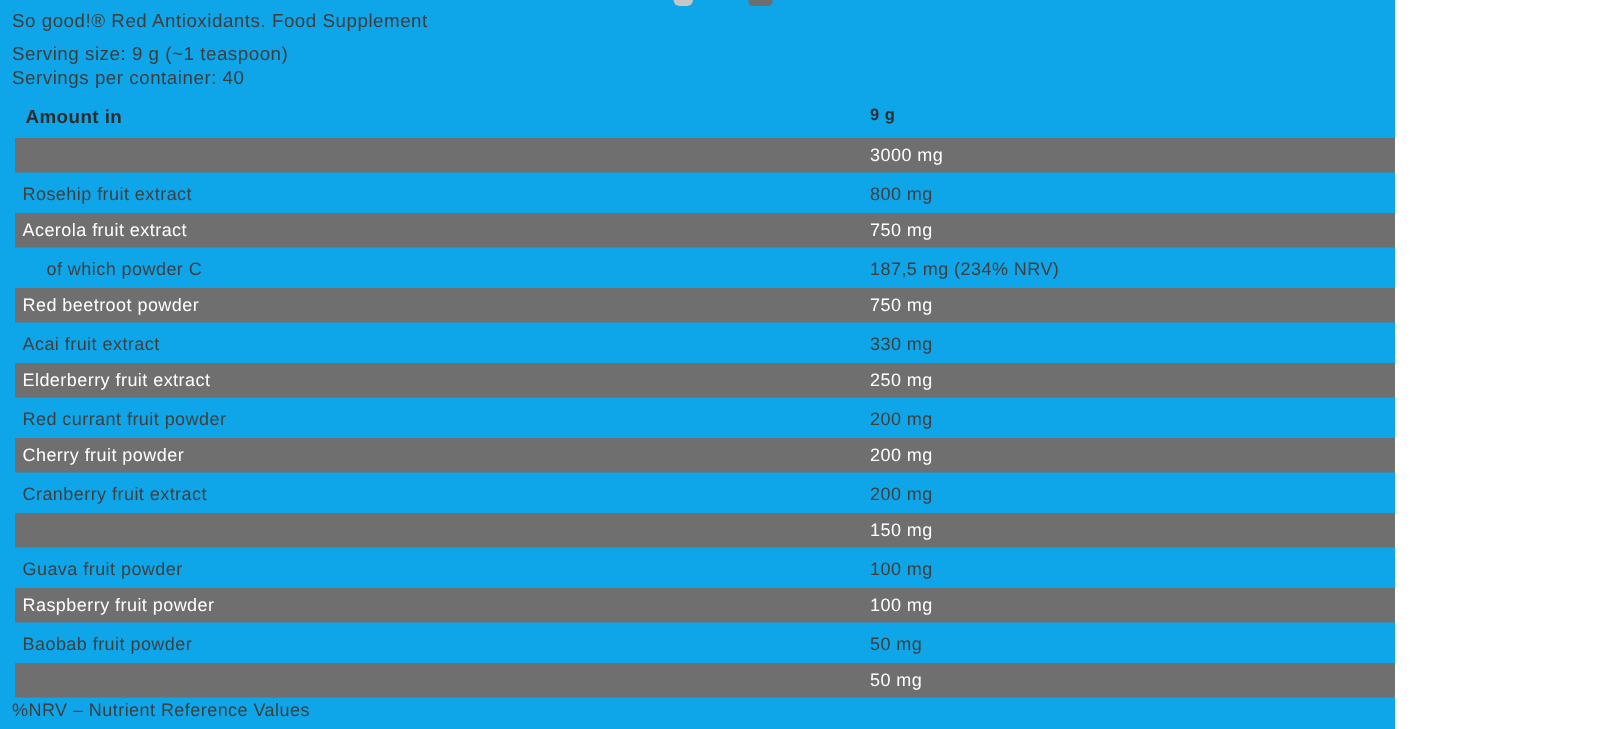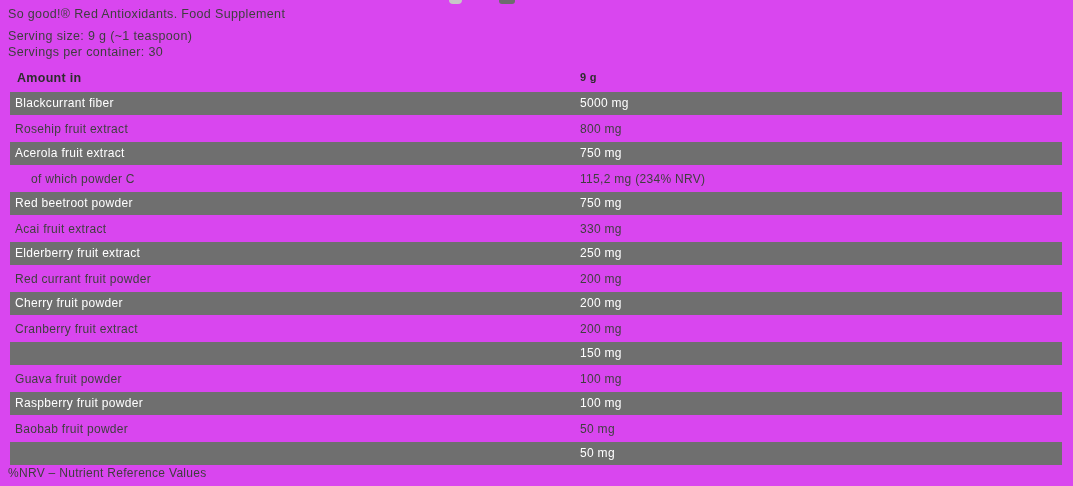--- a/index.html
+++ b/index.html
@@ -1,21 +1,21 @@
 <!DOCTYPE html>
 <html><head>
 <meta charset="utf-8">
 <style>
   * { margin: 0; padding: 0; box-sizing: border-box; }
   html, body { background: #ffffff; }
   .page {
     position: relative;
-    width: 1073px;
+    width: 930px;
     height: 486px;
-    background: #d946ef;
+    background: #0ea5e9;
     font-family: "Liberation Sans", "DejaVu Sans", sans-serif;
     color: #3f3f3f;
     overflow: hidden;
   }
   
   .artifact-a {
     position: absolute; left: 449px; top: 0; width: 13px; height: 4px;
     background: #c7c7c7; border-radius: 0 0 5px 5px;
   }
   .artifact-b {
@@ -74,44 +74,43 @@
 </head>
 <body>
 
 <div class="page">
 
   <div class="artifact-a"></div>
   <div class="artifact-b"></div>
 
   <div class="title-line">So good!® Red Antioxidants. Food Supplement</div>
   <div class="serving-line">Serving size: 9 g (~1 teaspoon)</div>
-  <div class="servings-line">Servings per container: 30</div>
+  <div class="servings-line">Servings per container: 40</div>
 
   <div class="col-head-name">Amount in</div>
   <div class="col-head-amount">9 g</div>
 
   <div class="rows">
     <div class="row shaded">
-      <span class="name">Blackcurrant fiber</span>
-      <span class="amount">5000 mg</span>
+      <span class="amount">3000 mg</span>
     </div>
 
     <div class="row">
       <span class="name">Rosehip fruit extract</span>
       <span class="amount">800 mg</span>
     </div>
 
     <div class="row shaded">
       <span class="name">Acerola fruit extract</span>
       <span class="amount">750 mg</span>
     </div>
 
     <div class="row">
       <span class="name indented">of which powder C</span>
-      <span class="amount">115,2 mg (234% NRV)</span>
+      <span class="amount">187,5 mg (234% NRV)</span>
     </div>
 
     <div class="row shaded">
       <span class="name">Red beetroot powder</span>
       <span class="amount">750 mg</span>
     </div>
 
     <div class="row">
       <span class="name">Acai fruit extract</span>
       <span class="amount">330 mg</span>

